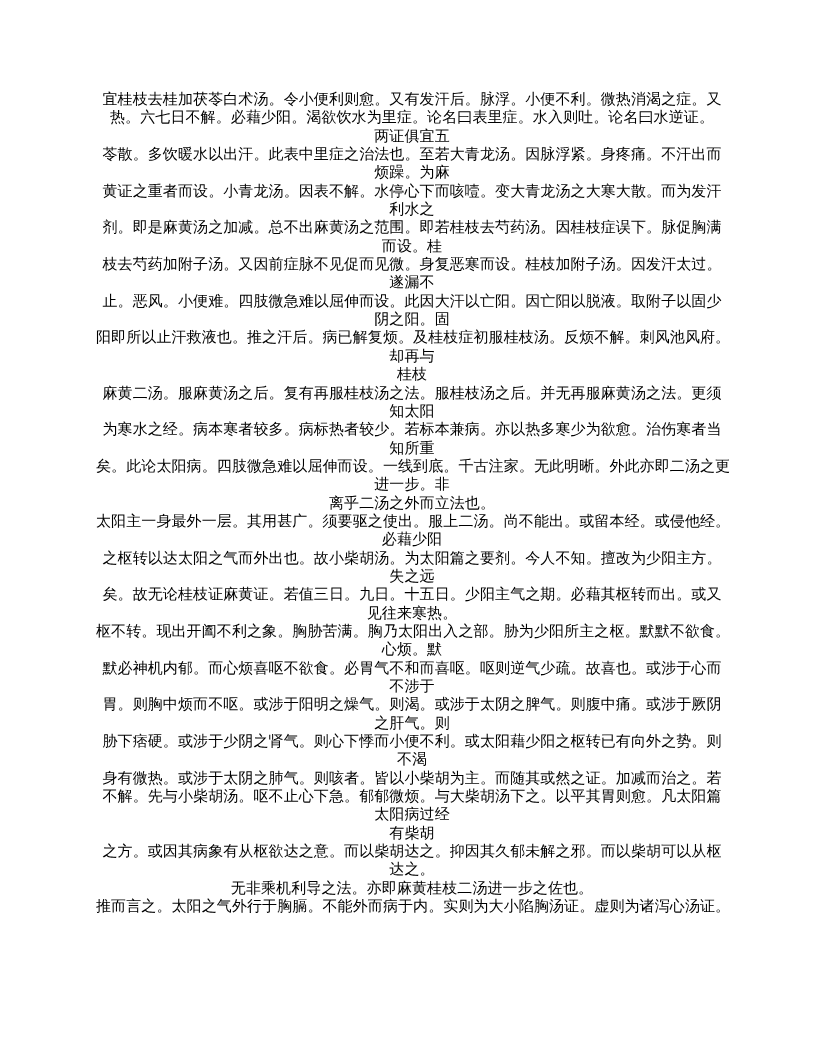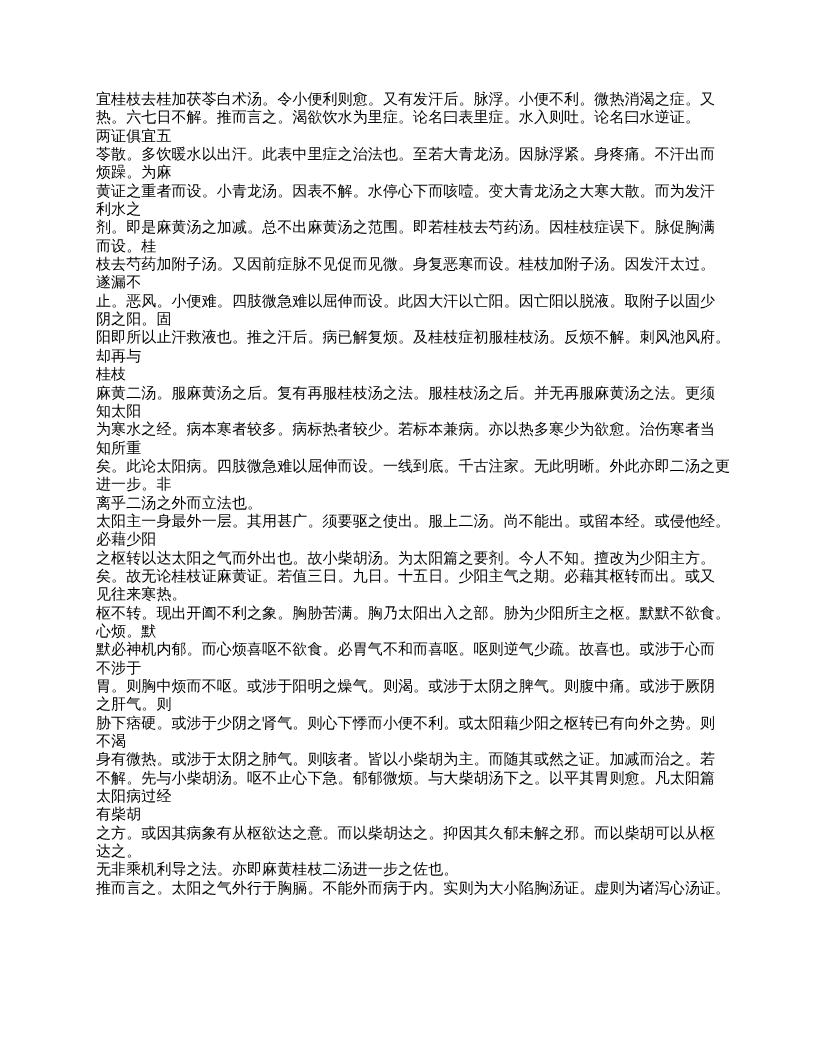--- a/index.html
+++ b/index.html
@@ -7,20 +7,21 @@
     padding: 0;
     background: #ffffff;
   }
   .page {
     position: relative;
     width: 816px;
     height: 1056px;
     background: #ffffff;
     overflow: hidden;
     font-family: "Liberation Serif", "DejaVu Serif", serif;
+    text-align: center;
   }
   .text-block {
     position: absolute;
     left: 96px;
     top: 90px;
     width: 632px;
     color: #000000;
     font-size: 15px;
     line-height: 18.35px;
     letter-spacing: 0.1px;
@@ -29,21 +30,21 @@
     white-space: nowrap;
     height: 18.35px;
   }
 </style>
 </head>
 <body>
 
 <div class="page">
   <div class="text-block">
       <div class="text-line">宜桂枝去桂加茯苓白术汤。令小便利则愈。又有发汗后。脉浮。小便不利。微热消渴之症。又</div>
-      <div class="text-line">热。六七日不解。推而言之。渴欲饮水为里症。论名曰表里症。水入则吐。论名曰水逆证。</div>
+      <div class="text-line">热。六七日不解。必藉少阳。渴欲饮水为里症。论名曰表里症。水入则吐。论名曰水逆证。</div>
       <div class="text-line">两证俱宜五</div>
       <div class="text-line">苓散。多饮暖水以出汗。此表中里症之治法也。至若大青龙汤。因脉浮紧。身疼痛。不汗出而</div>
       <div class="text-line">烦躁。为麻</div>
       <div class="text-line">黄证之重者而设。小青龙汤。因表不解。水停心下而咳噎。变大青龙汤之大寒大散。而为发汗</div>
       <div class="text-line">利水之</div>
       <div class="text-line">剂。即是麻黄汤之加减。总不出麻黄汤之范围。即若桂枝去芍药汤。因桂枝症误下。脉促胸满</div>
       <div class="text-line">而设。桂</div>
       <div class="text-line">枝去芍药加附子汤。又因前症脉不见促而见微。身复恶寒而设。桂枝加附子汤。因发汗太过。</div>
       <div class="text-line">遂漏不</div>
       <div class="text-line">止。恶风。小便难。四肢微急难以屈伸而设。此因大汗以亡阳。因亡阳以脱液。取附子以固少</div>
@@ -54,20 +55,21 @@
       <div class="text-line">麻黄二汤。服麻黄汤之后。复有再服桂枝汤之法。服桂枝汤之后。并无再服麻黄汤之法。更须</div>
       <div class="text-line">知太阳</div>
       <div class="text-line">为寒水之经。病本寒者较多。病标热者较少。若标本兼病。亦以热多寒少为欲愈。治伤寒者当</div>
       <div class="text-line">知所重</div>
       <div class="text-line">矣。此论太阳病。四肢微急难以屈伸而设。一线到底。千古注家。无此明晰。外此亦即二汤之更</div>
       <div class="text-line">进一步。非</div>
       <div class="text-line">离乎二汤之外而立法也。</div>
       <div class="text-line">太阳主一身最外一层。其用甚广。须要驱之使出。服上二汤。尚不能出。或留本经。或侵他经。</div>
       <div class="text-line">必藉少阳</div>
       <div class="text-line">之枢转以达太阳之气而外出也。故小柴胡汤。为太阳篇之要剂。今人不知。擅改为少阳主方。</div>
+      <div class="text-line">失之远</div>
       <div class="text-line">矣。故无论桂枝证麻黄证。若值三日。九日。十五日。少阳主气之期。必藉其枢转而出。或又</div>
       <div class="text-line">见往来寒热。</div>
       <div class="text-line">枢不转。现出开阖不利之象。胸胁苦满。胸乃太阳出入之部。胁为少阳所主之枢。默默不欲食。</div>
       <div class="text-line">心烦。默</div>
       <div class="text-line">默必神机内郁。而心烦喜呕不欲食。必胃气不和而喜呕。呕则逆气少疏。故喜也。或涉于心而</div>
       <div class="text-line">不涉于</div>
       <div class="text-line">胃。则胸中烦而不呕。或涉于阳明之燥气。则渴。或涉于太阴之脾气。则腹中痛。或涉于厥阴</div>
       <div class="text-line">之肝气。则</div>
       <div class="text-line">胁下痞硬。或涉于少阴之肾气。则心下悸而小便不利。或太阳藉少阳之枢转已有向外之势。则</div>
       <div class="text-line">不渴</div>

